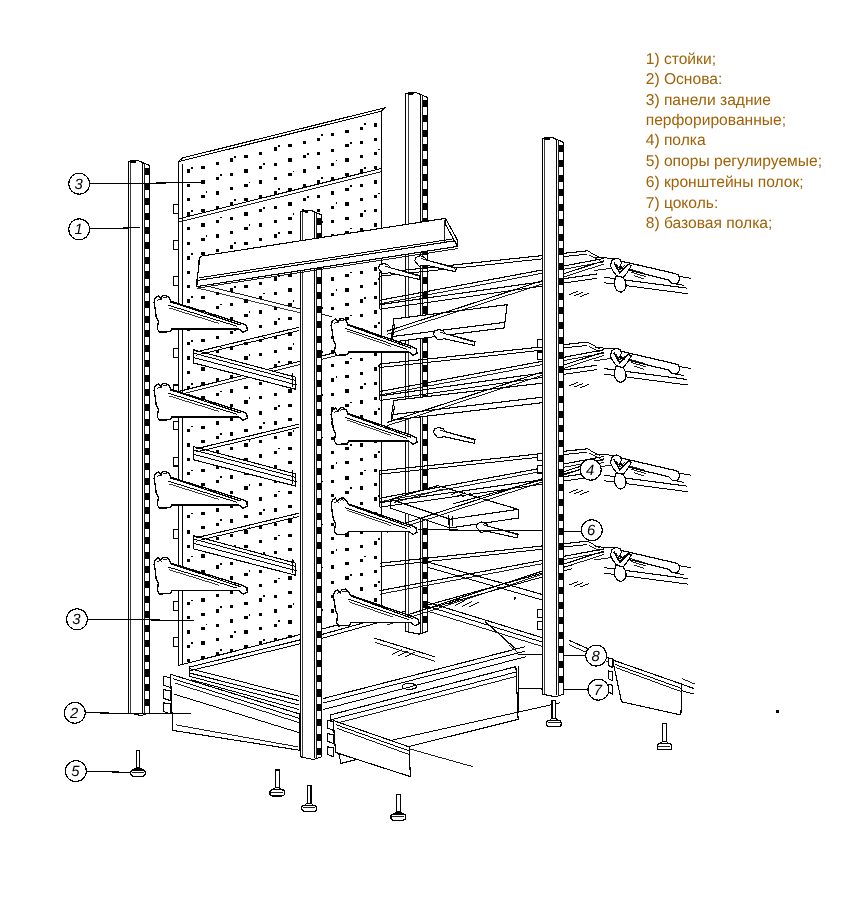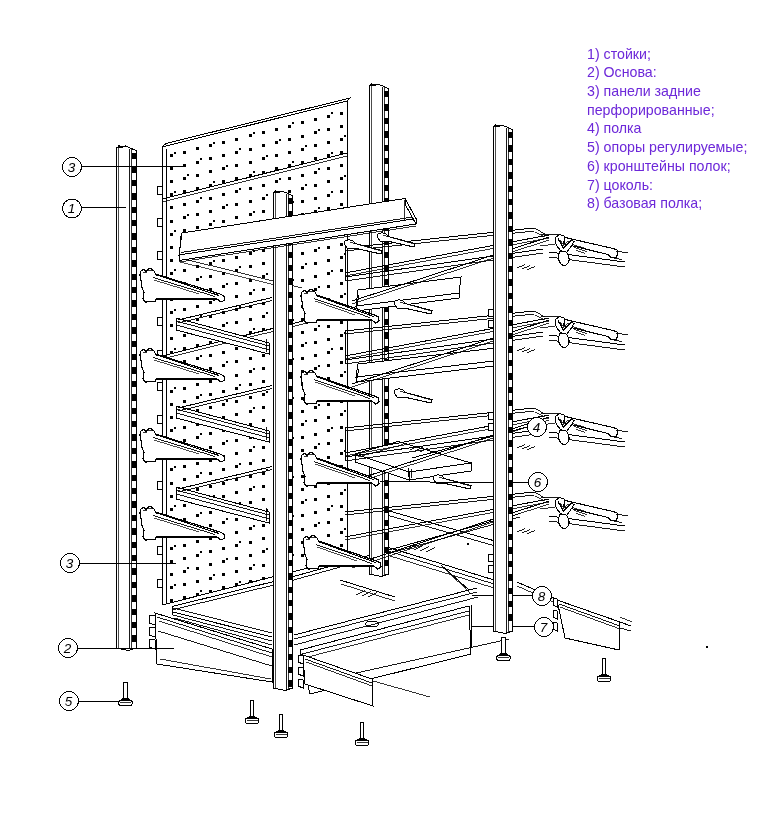--- a/index.html
+++ b/index.html
@@ -1,15 +1,15 @@
 <!DOCTYPE html>
 <html><head><meta charset="utf-8"><style>
 html,body{margin:0;padding:0;background:#fff;width:771px;height:815px;overflow:hidden}
 #legend{position:absolute;left:587px;top:44.6px;font-family:"Liberation Sans",sans-serif;
-font-size:14.2px;line-height:18.7px;color:#6d28d9;white-space:nowrap}
+font-size:14.2px;line-height:18.7px;color:#a16207;white-space:nowrap}
 svg{position:absolute;left:0;top:0}
 </style></head><body>
 <svg width="771" height="815" viewBox="0 0 771 815" shape-rendering="crispEdges">
 <polygon points="162.0,147.0 347.0,101.0 347.0,558.0 162.0,605.0" fill="#fff" stroke="#000" stroke-width="1.0"></polygon>
 <polygon points="162.0,147.0 166.0,143.5 350.0,98.0 347.0,101.0" fill="#fff" stroke="#000" stroke-width="1.0"></polygon>
 <line x1="166.0" y1="149.0" x2="166.0" y2="604.0" stroke="#000" stroke-width="1.0"></line>
 <line x1="162.0" y1="199.0" x2="347.0" y2="153.0" stroke="#000" stroke-width="1.0"></line>
 <line x1="162.0" y1="202.0" x2="347.0" y2="156.0" stroke="#000" stroke-width="0.8"></line>
 <line x1="162.0" y1="356.0" x2="347.0" y2="310.0" stroke="#000" stroke-width="1.0"></line>
 <line x1="162.0" y1="359.0" x2="347.0" y2="313.0" stroke="#000" stroke-width="0.8"></line>

